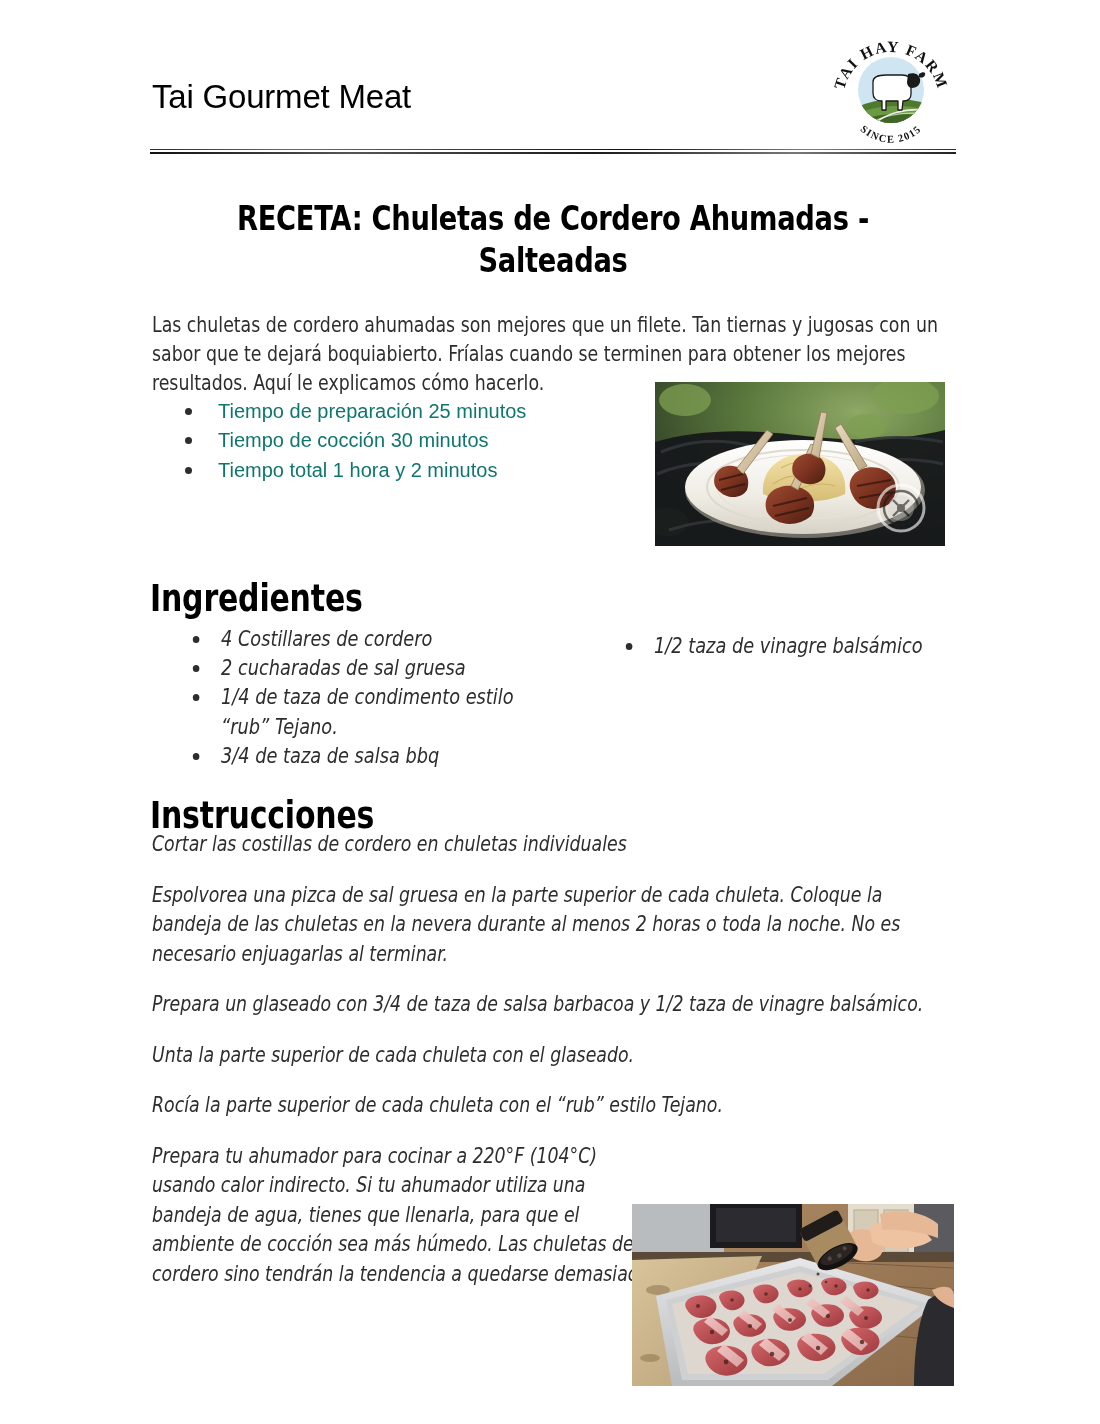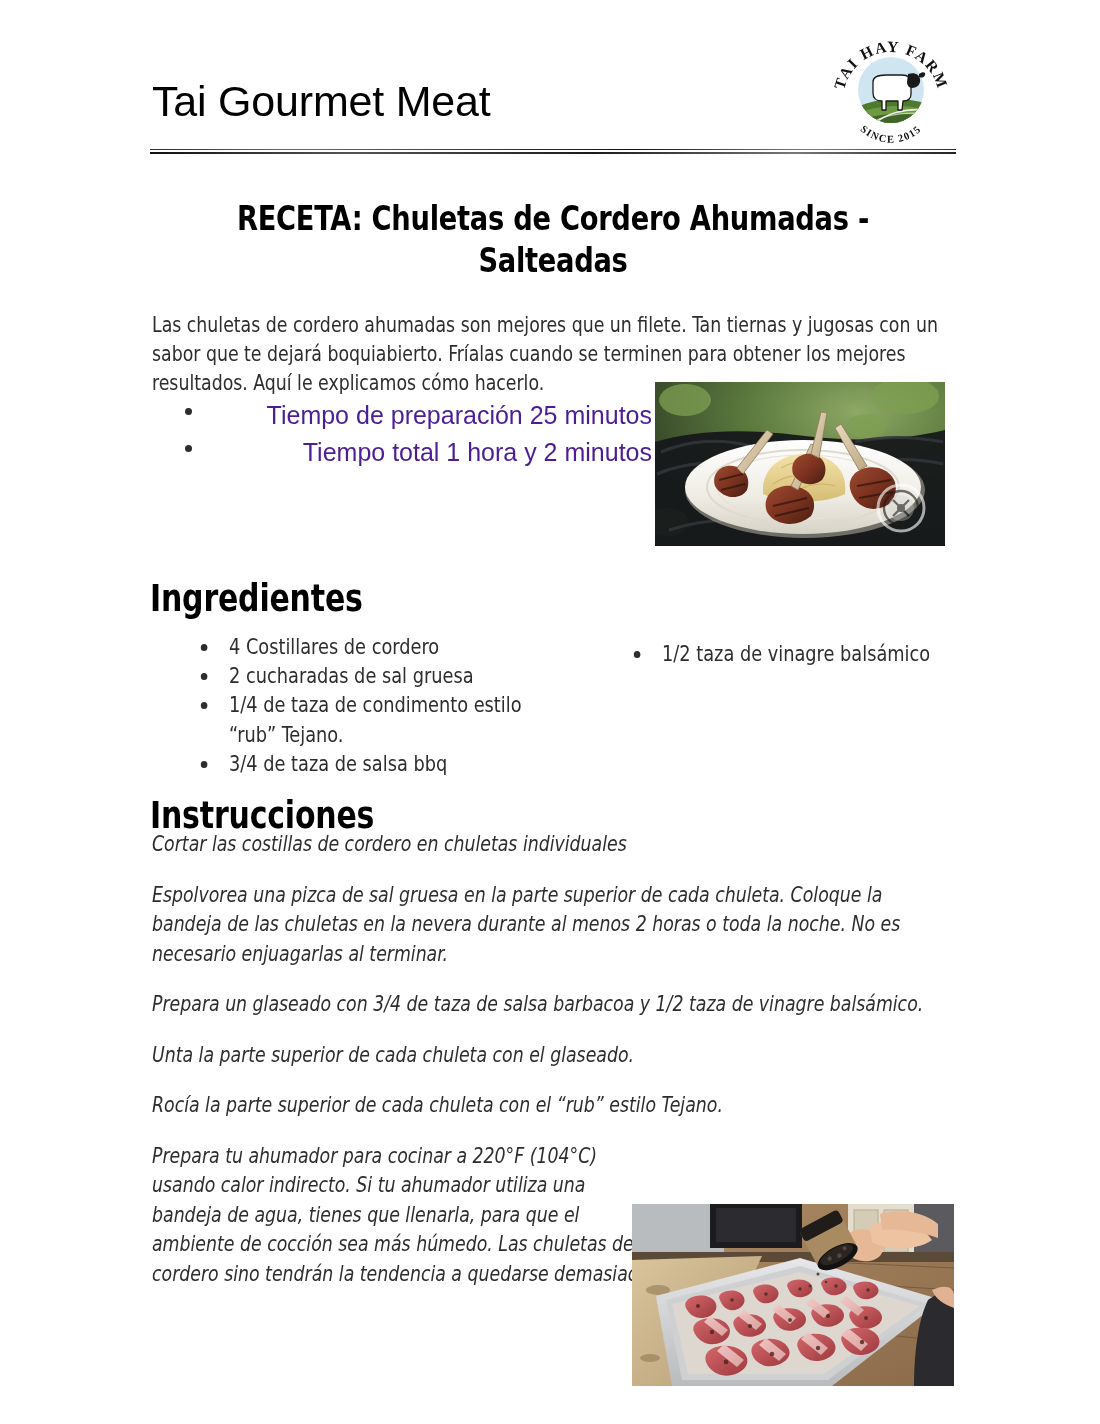--- a/index.html
+++ b/index.html
@@ -30,21 +30,21 @@
     left: 150px;
     top: 22px;
     width: 806px;
     height: 128px;
   }
   .brand-title {
     position: absolute;
     left: 2px;
     top: 58px;
     font-family: "Liberation Sans", sans-serif;
-    font-size: 43px;
+    font-size: 33px;
     font-weight: 400;
     letter-spacing: -0.2px;
     color: #000000;
     white-space: nowrap;
     line-height: 1;
   }
 
   
   .logo-wrap {
     position: absolute;
@@ -113,24 +113,23 @@
     top: 397px;
     width: 470px;
     margin: 0;
     padding: 0;
     list-style: none;
   }
   .times-list li {
     position: relative;
     padding-left: 36px;
     font-family: "Liberation Sans", sans-serif;
-    font-size: 25px;
+    font-size: 20px;
     line-height: 1.47;
-    color: #4c1d95;
-    text-align: right;
+    color: #0f766e;
   }
   .times-list li::before {
     content: "";
     position: absolute;
     left: 3px;
     top: 11px;
     width: 7px; height: 7px;
     border-radius: 50%;
     background: #2d2d2d;
   }
@@ -157,23 +156,24 @@
     letter-spacing: -0.2px;
     transform: scaleX(0.9);
     transform-origin: 0 0;
   }
   .head-ingredientes { top: 546px; }
   .head-instrucciones { top: 763px; }
 
   
   .ing-col {
     position: absolute;
-    margin: 16px;
+    margin: 8px;
     padding: 0;
     list-style: none;
+    font-style: italic;
   }
   .ing-left  { left: 182px; top: 617px; width: 380px; }
   .ing-right { left: 615px; top: 624px; width: 360px; }
   .ing-col li {
     position: relative;
     padding-left: 33px;
     font-family: "DejaVu Sans Condensed", "Liberation Sans Narrow", "Liberation Sans", sans-serif;
     font-size: 21px;
     line-height: 1.39;
     color: #2d2d2d;
@@ -280,20 +280,21 @@
     <div class="r1"></div>
     <div class="r2"></div>
   </div>
 
   <h1 class="recipe-title">RECETA: Chuletas de Cordero Ahumadas - Salteadas</h1>
 
   <p class="body-txt intro">Las chuletas de cordero ahumadas son mejores que un filete. Tan tiernas y jugosas con un sabor que te dejará boquiabierto. Fríalas cuando se terminen para obtener los mejores resultados. Aquí le explicamos cómo hacerlo.</p>
 
   <ul class="times-list">
     <li>Tiempo de preparación 25 minutos</li>
+    <li>Tiempo de cocción 30 minutos</li>
     <li>Tiempo total 1 hora y 2 minutos</li>
   </ul>
 
   <div class="photo1">
     <svg viewBox="0 0 290 164" width="290" height="164">
       <defs>
         <radialGradient id="bgGreen" cx="70%" cy="18%" r="85%">
           <stop offset="0%" stop-color="#8ea865"></stop>
           <stop offset="45%" stop-color="#5c7a3e"></stop>
           <stop offset="100%" stop-color="#2d3a24"></stop>

